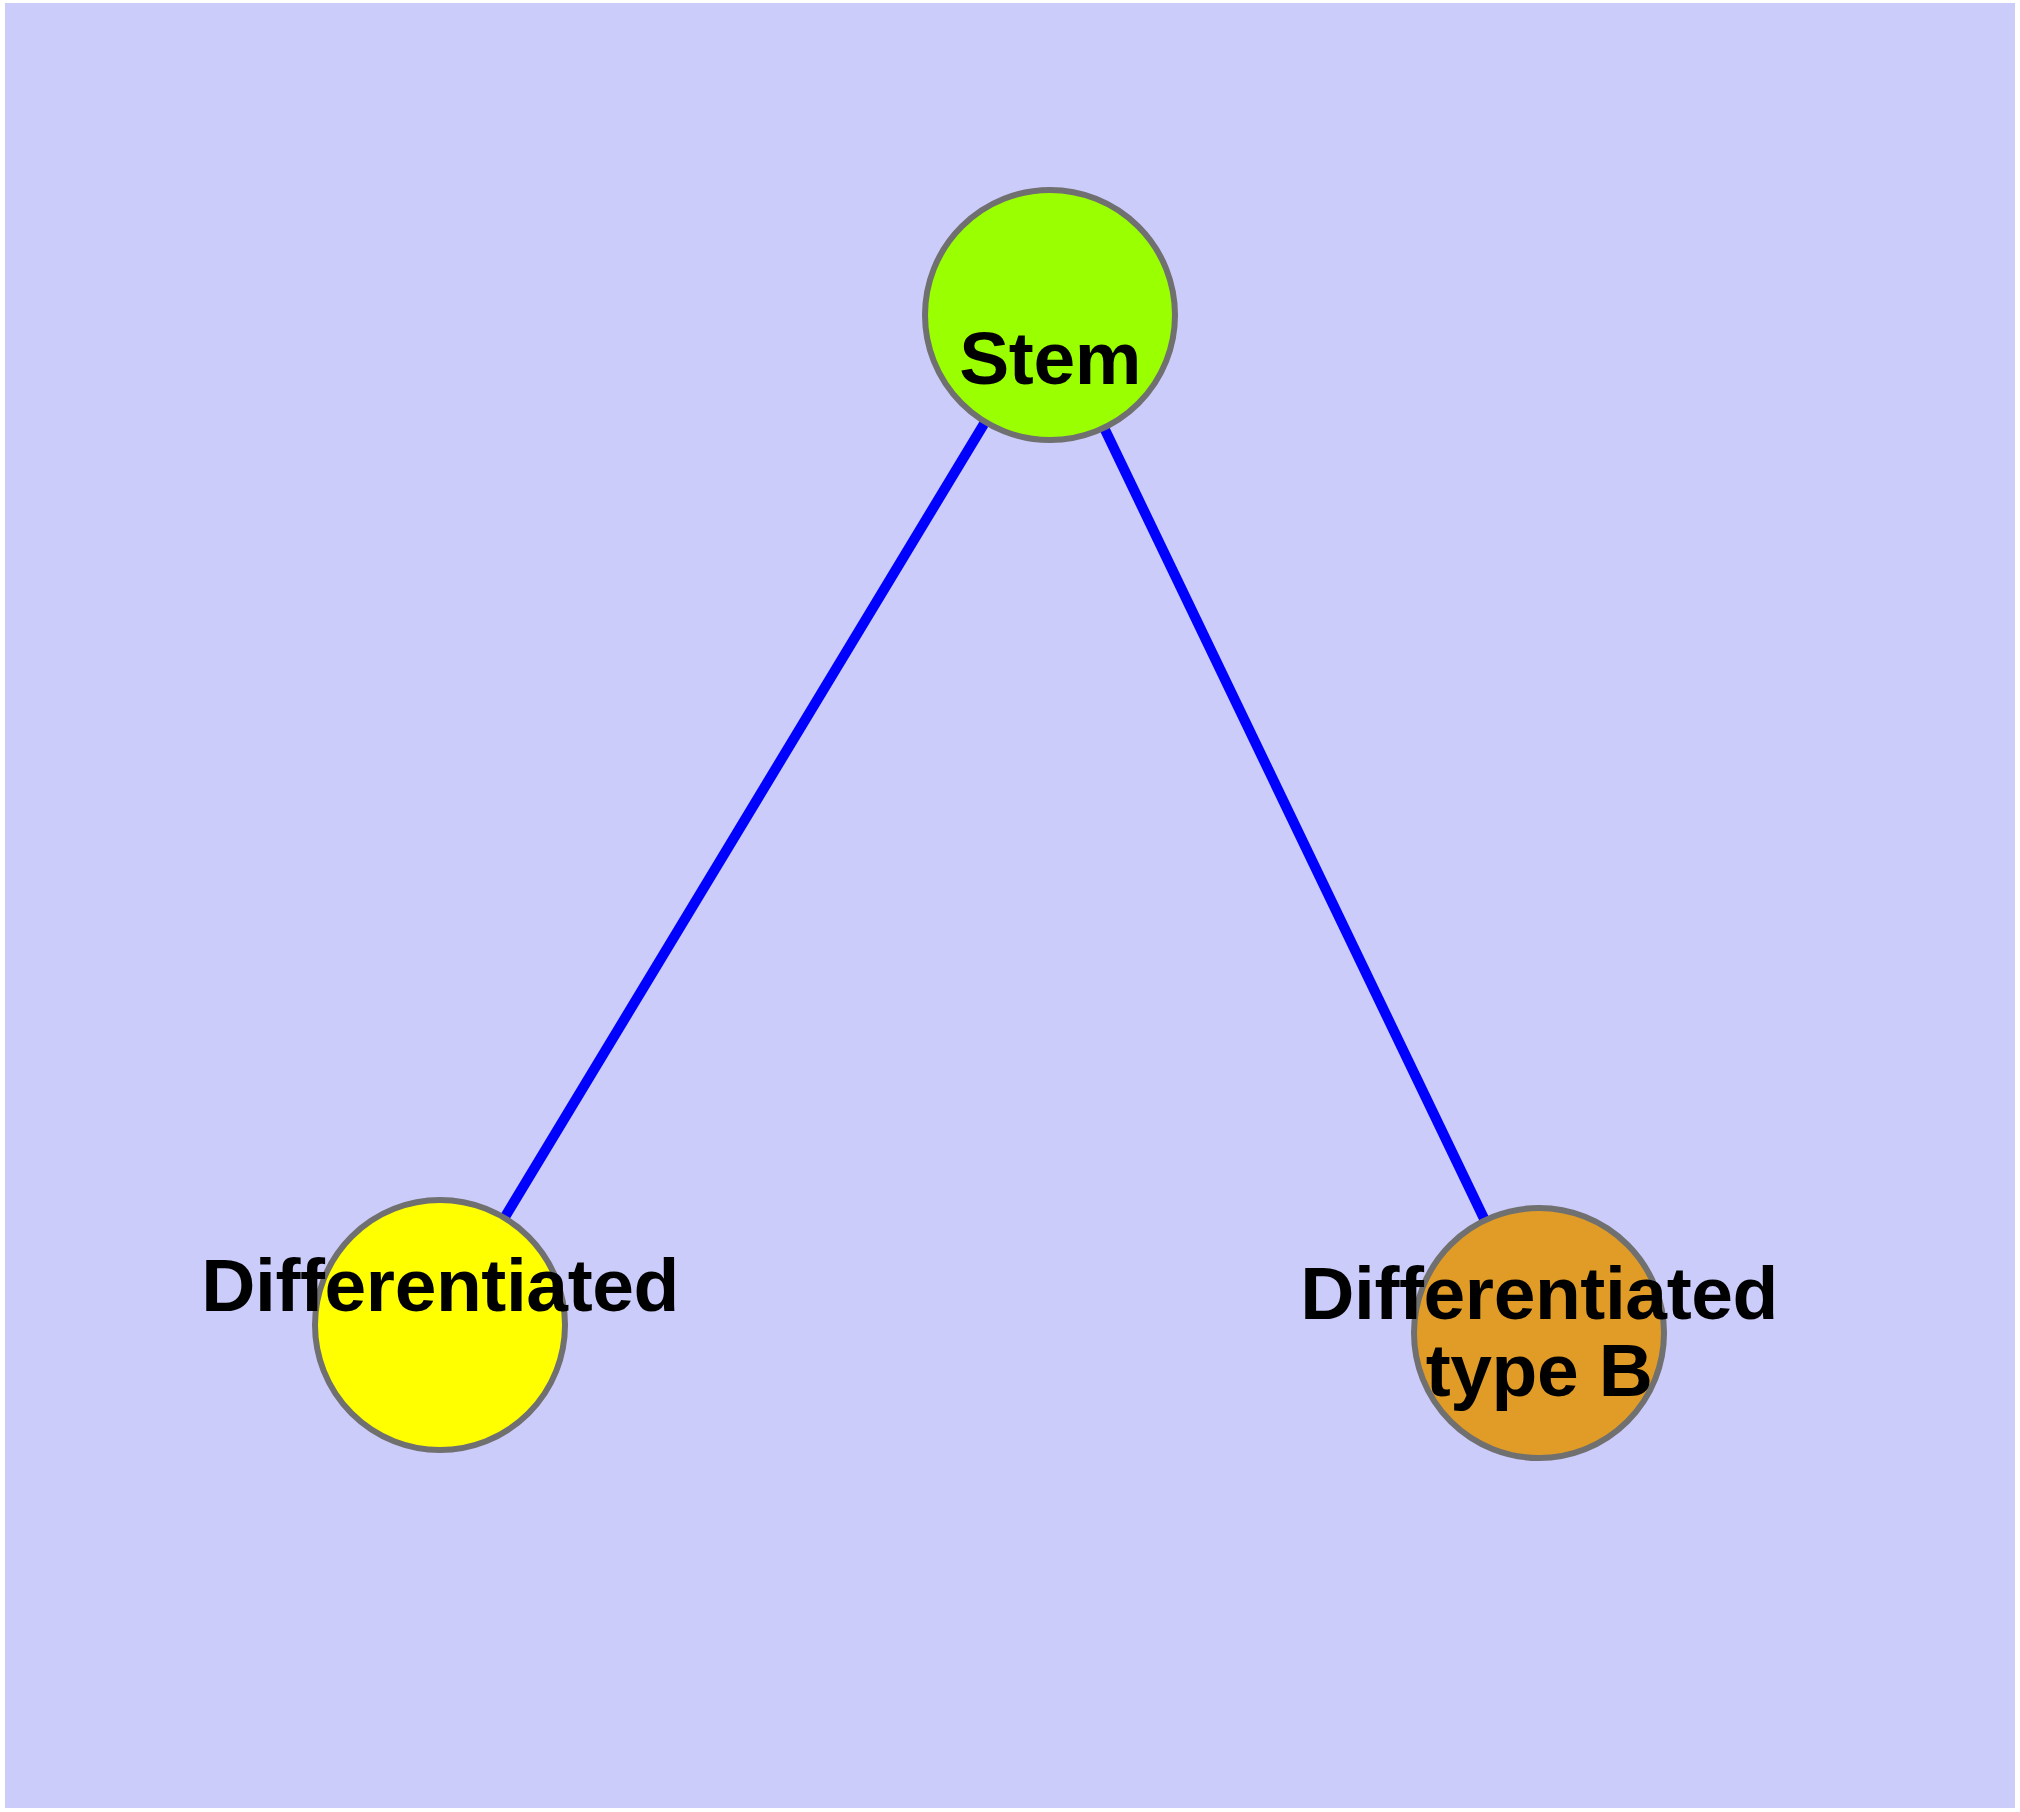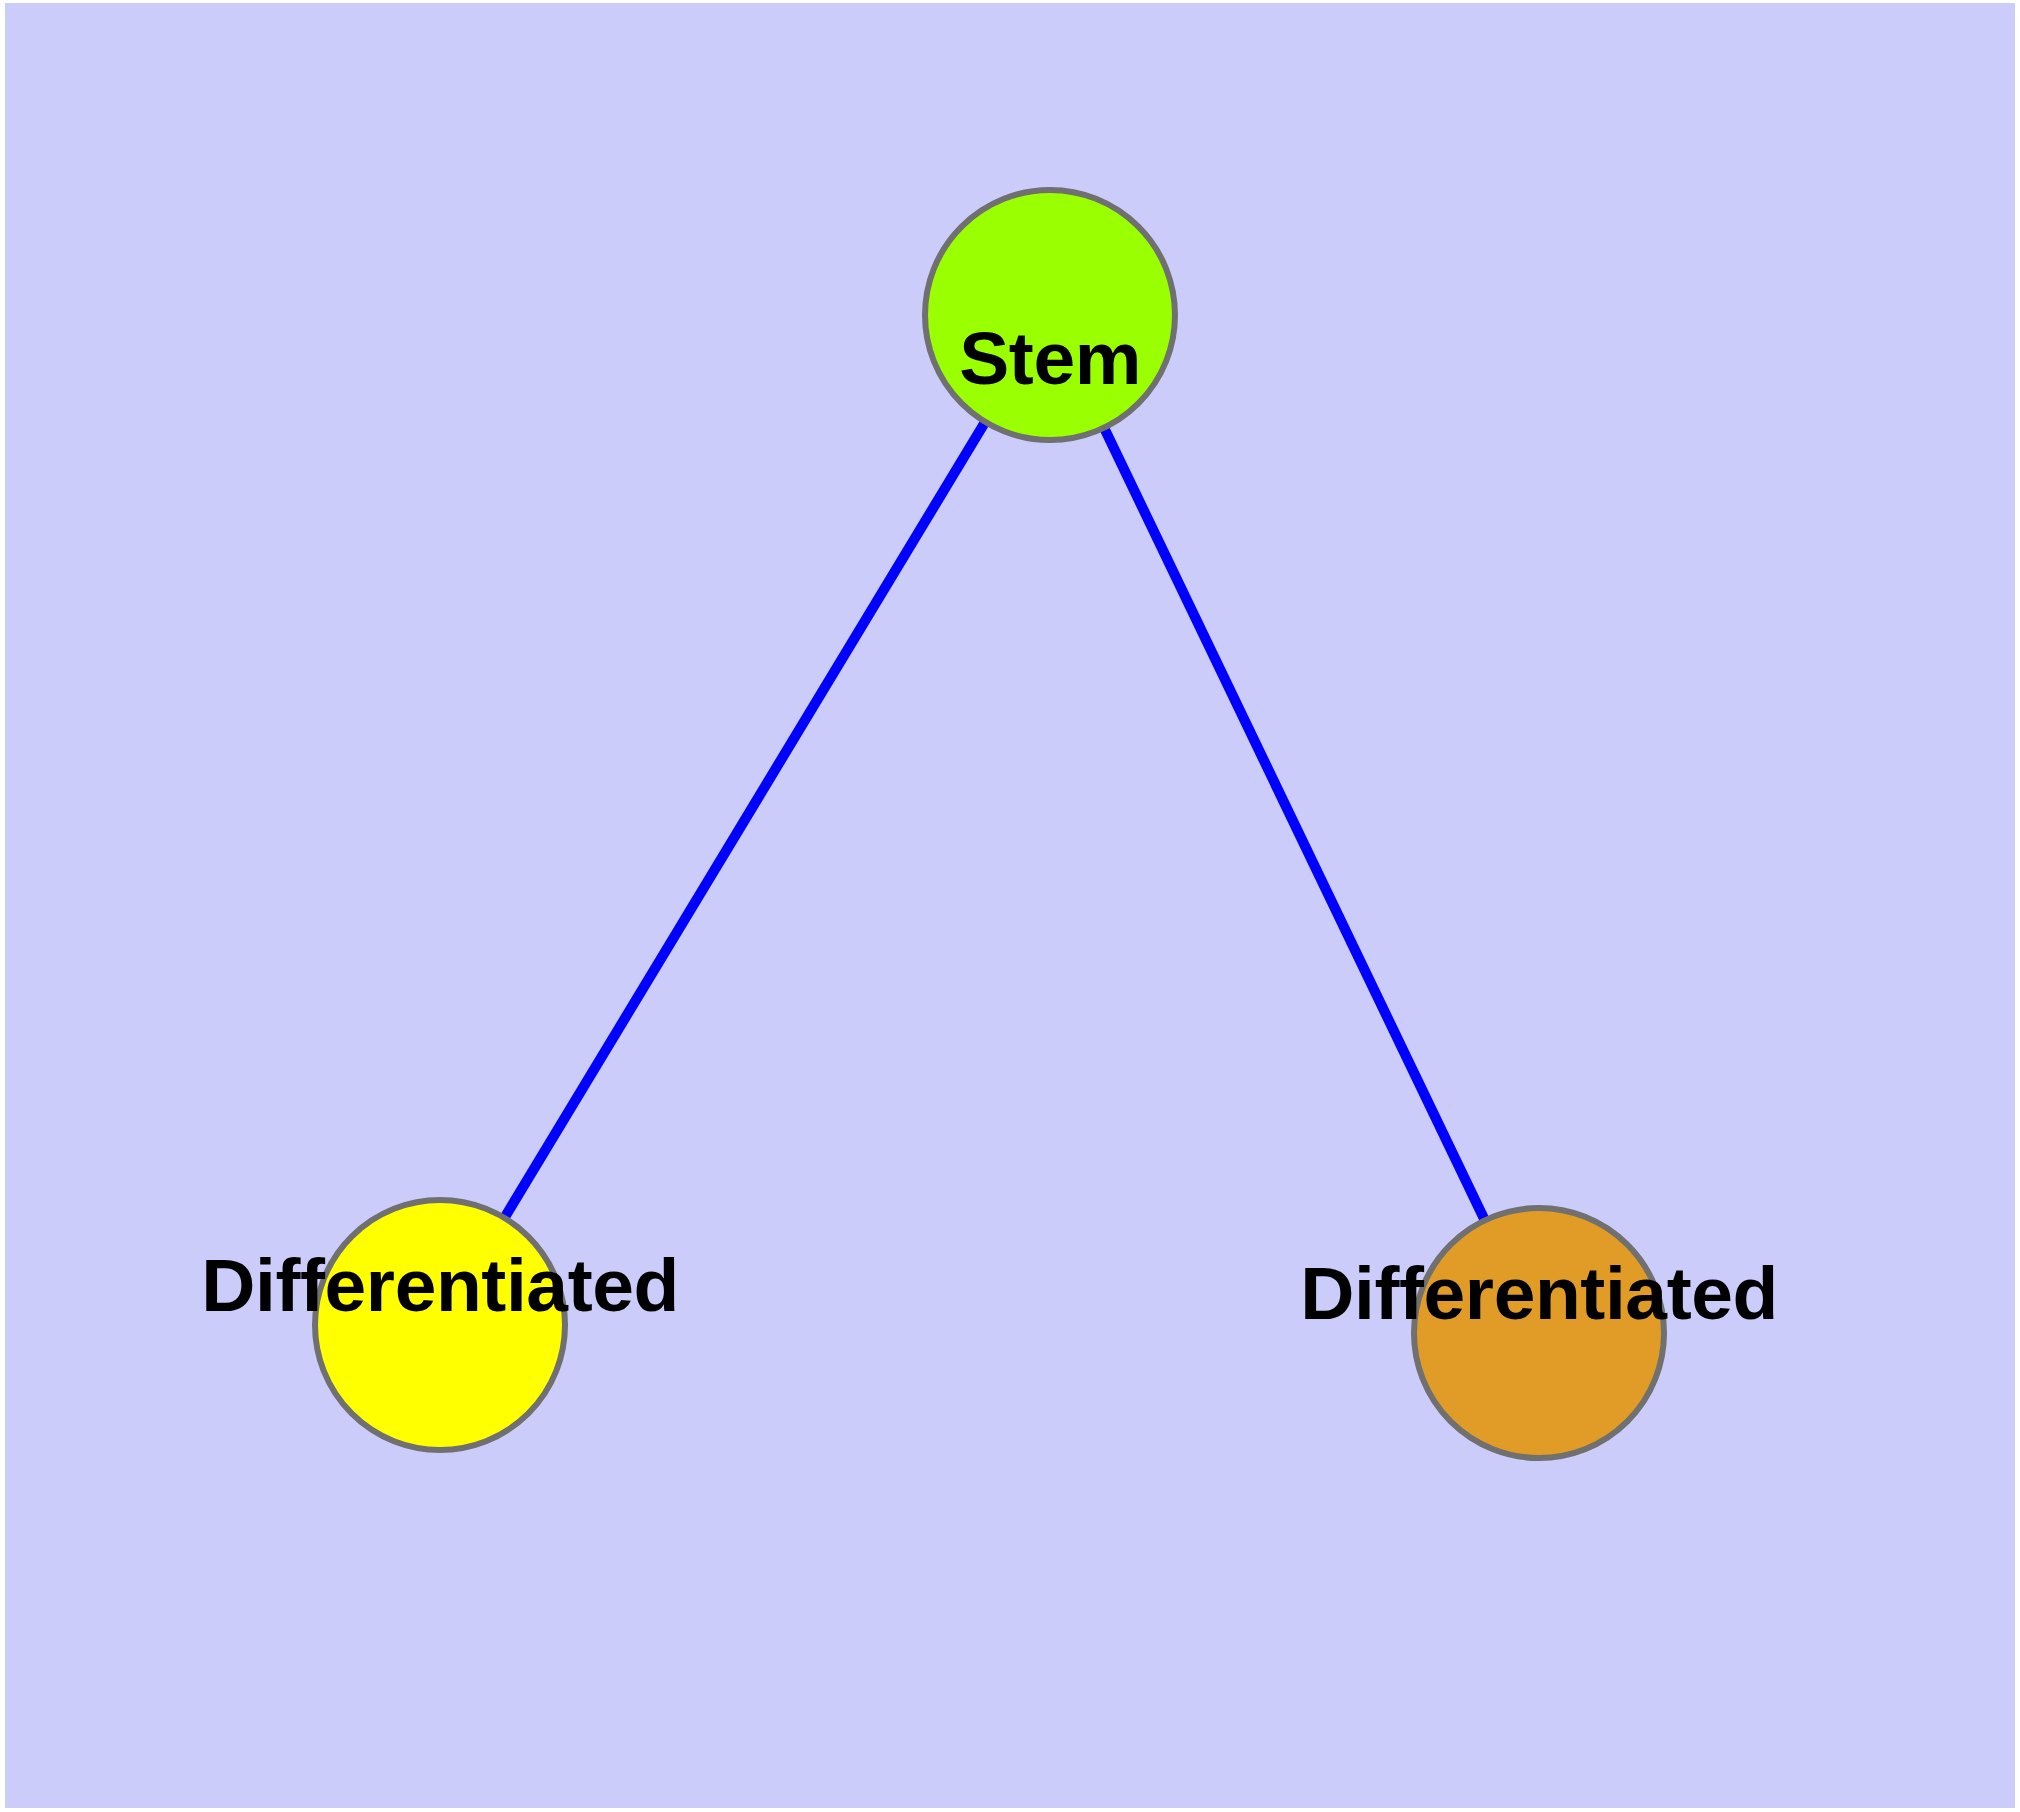--- a/index.html
+++ b/index.html
@@ -77,18 +77,18 @@
       <div class="node" style="left:917px; top:184px; width:256px; height:256px; background:#9aff00;"></div>
 
       <div class="node" style="left:307px; top:1194px; width:256px; height:256px; background:#ffff00;"></div>
 
       <div class="node" style="left:1406px; top:1202px; width:256px; height:256px; background:#e09c26;"></div>
 
       <div class="node-label" style="left:706px; top:273px; width:678px; font-size:75px;margin-top:44px;">Stem</div>
 
       <div class="node-label" style="left:96px; top:1244px; width:678px; font-size:75px;"><span>Differentiated</span><br></div>
 
-      <div class="node-label" style="left:1195px; top:1252px; width:678px; font-size:75px;"><span>Differentiated</span><br></div>
+      <div class="node-label" style="left:1195px; top:1252px; width:678px; font-size:75px;"><span>Differentiated</span><br><span>type B</span></div>
 
     </div>
   </div>
 </div>
 
 
 </body></html>

